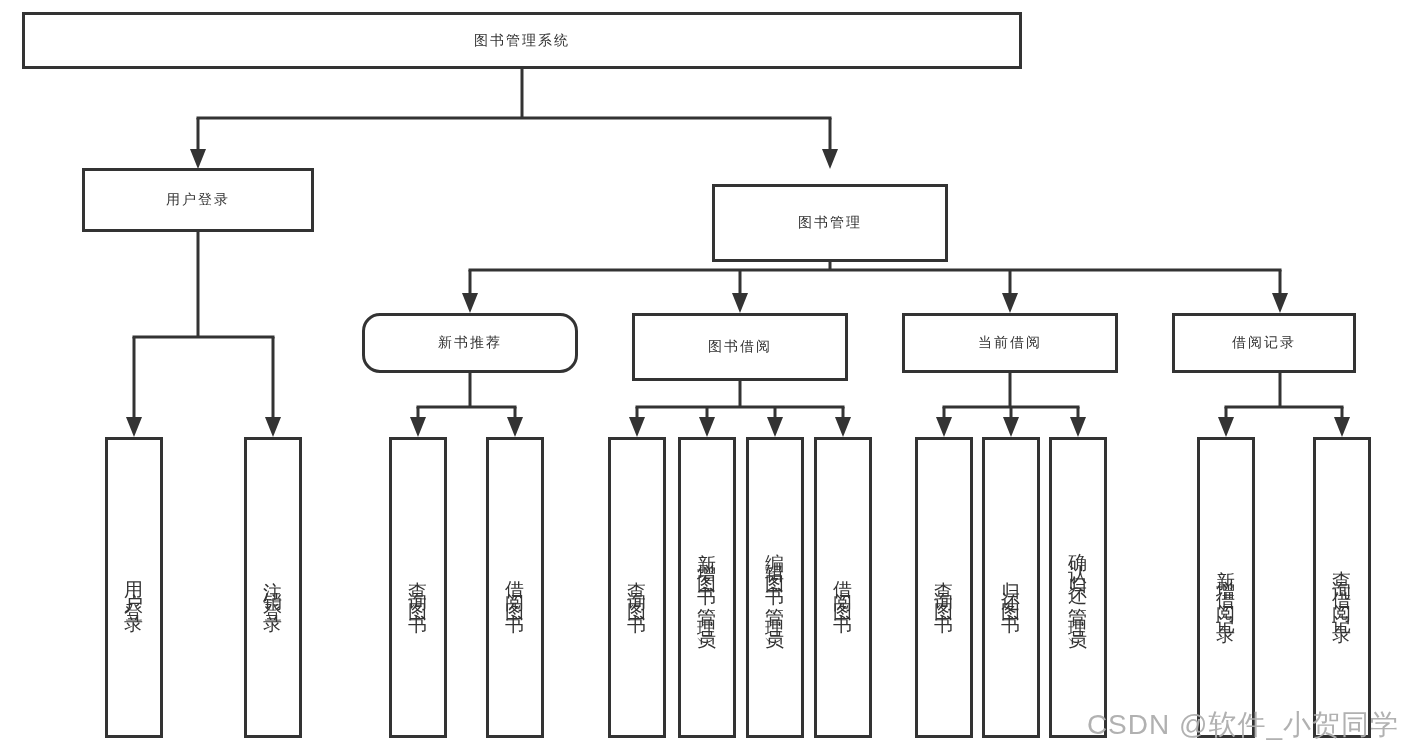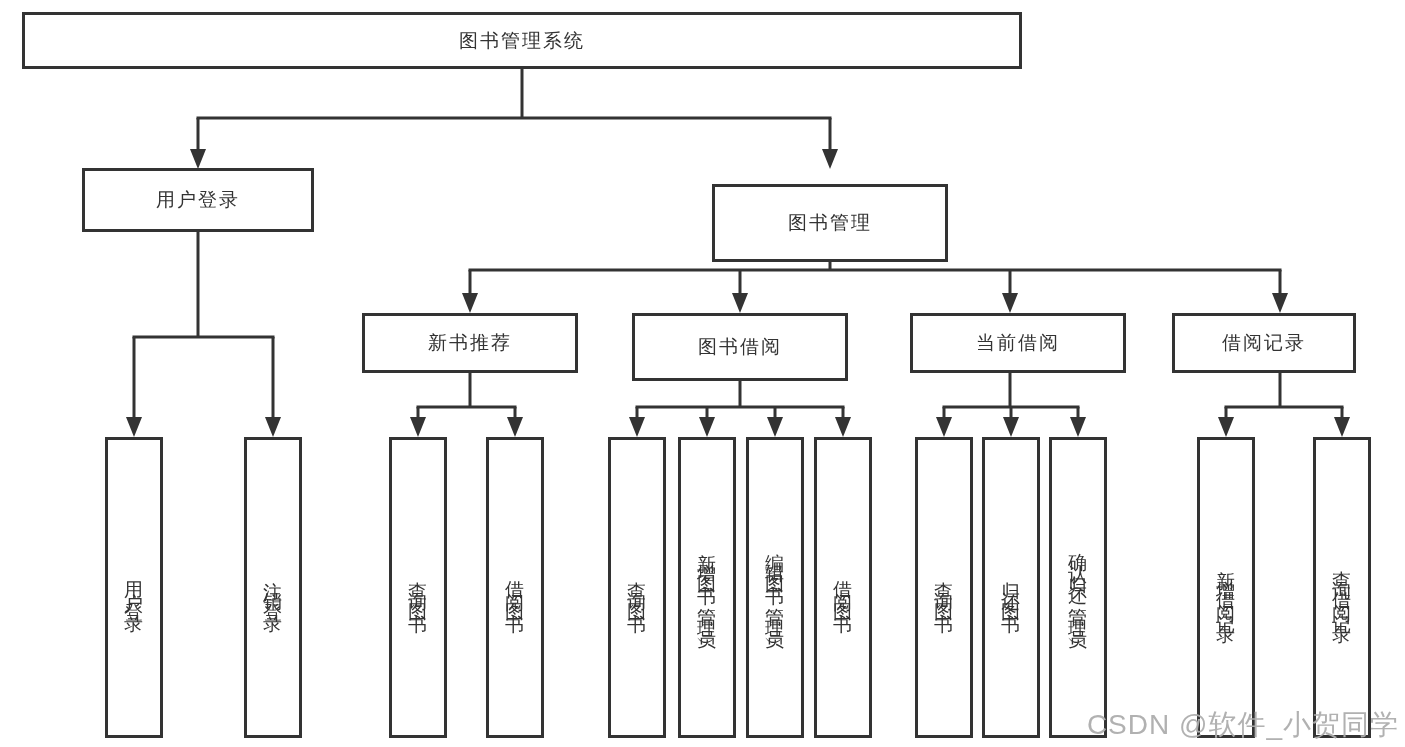--- a/index.html
+++ b/index.html
@@ -27,21 +27,21 @@
     background: #ffffff;
     border: 3px solid #333333;
     color: #333333;
     display: flex;
     align-items: center;
     justify-content: center;
     box-sizing: border-box;
     z-index: 2;
   }
   .node.h {
-    font-size: 19px;
+    font-size: 14px;
     letter-spacing: 2px;
     white-space: nowrap;
   }
   .node.v {
     font-size: 19px;
   }
   .node.v .vtext {
     writing-mode: vertical-rl;
     text-orientation: mixed;
     letter-spacing: 11px;
@@ -147,23 +147,23 @@
       <line x1="1342" y1="407" x2="1342" y2="418"></line>
       <polygon points="1334,417 1350,417 1342,437"></polygon>
     </g>
   </svg>
 
   <div class="node h" style="left:22px; top:12px; width:1000px; height:57px;">图书管理系统</div>
 
   <div class="node h" style="left:82px; top:168px; width:232px; height:64px;">用户登录</div>
   <div class="node h" style="left:712px; top:184px; width:236px; height:78px;">图书管理</div>
 
-  <div class="node h" style="left:362px; top:313px; width:216px; height:60px;">新书推荐</div>
+  <div class="node h" style="left:362px; top:313px; width:216px; height:60px;border-radius:18px;">新书推荐</div>
   <div class="node h" style="left:632px; top:313px; width:216px; height:68px;">图书借阅</div>
-  <div class="node h" style="left:902px; top:313px; width:216px; height:60px;margin-left:8px;">当前借阅</div>
+  <div class="node h" style="left:902px; top:313px; width:216px; height:60px;">当前借阅</div>
   <div class="node h" style="left:1172px; top:313px; width:184px; height:60px;">借阅记录</div>
 
   <div class="node v" style="left:105px; top:437px; width:58px; height:301px;">
     <span class="vtext">用户登录</span>
   </div>
   <div class="node v" style="left:244px; top:437px; width:58px; height:301px;">
     <span class="vtext">注销登录</span>
   </div>
 
   <div class="node v" style="left:389px; top:437px; width:58px; height:301px;">

